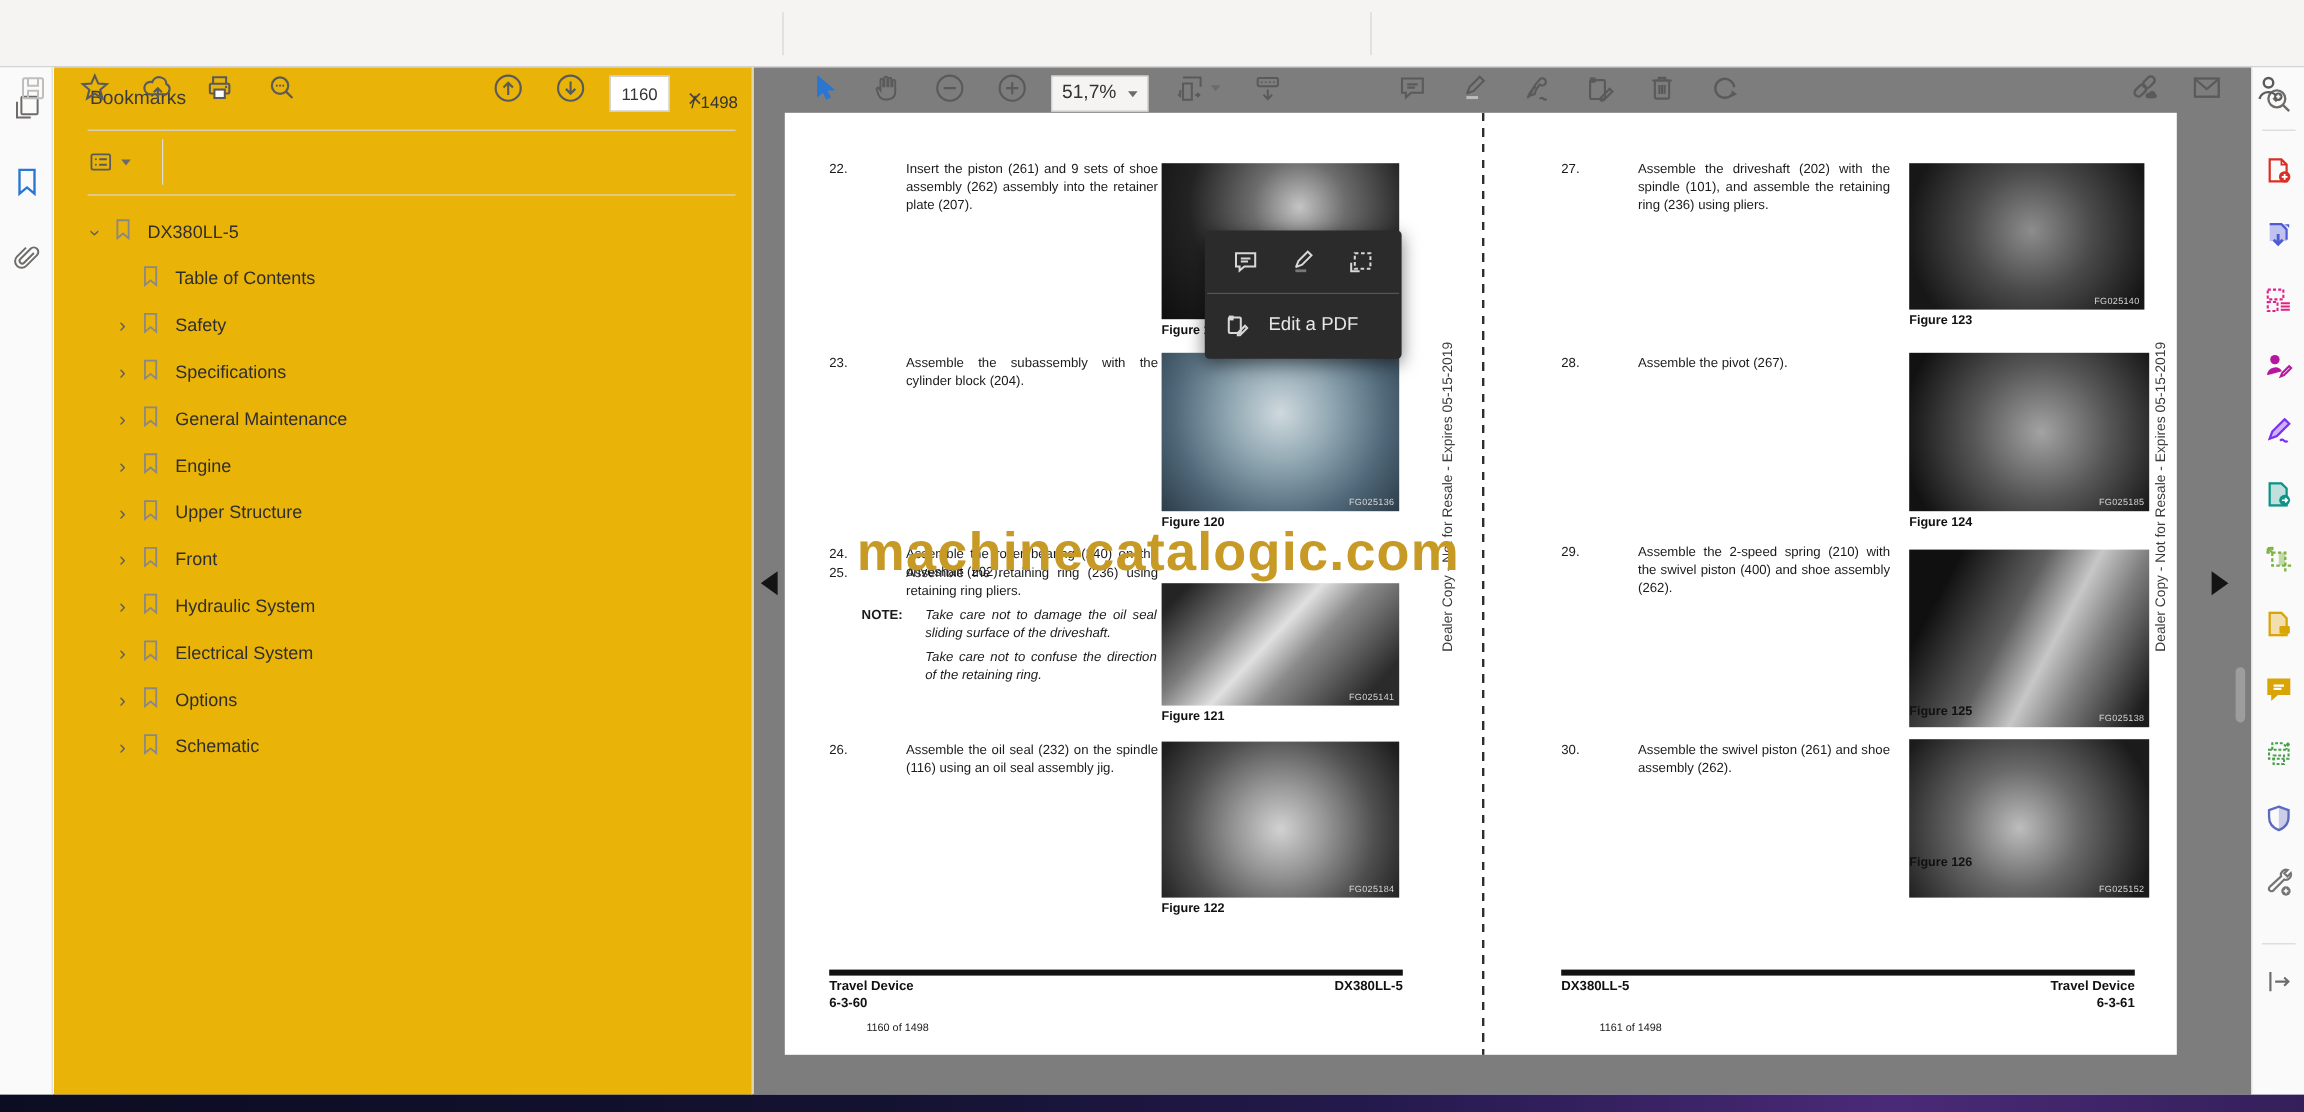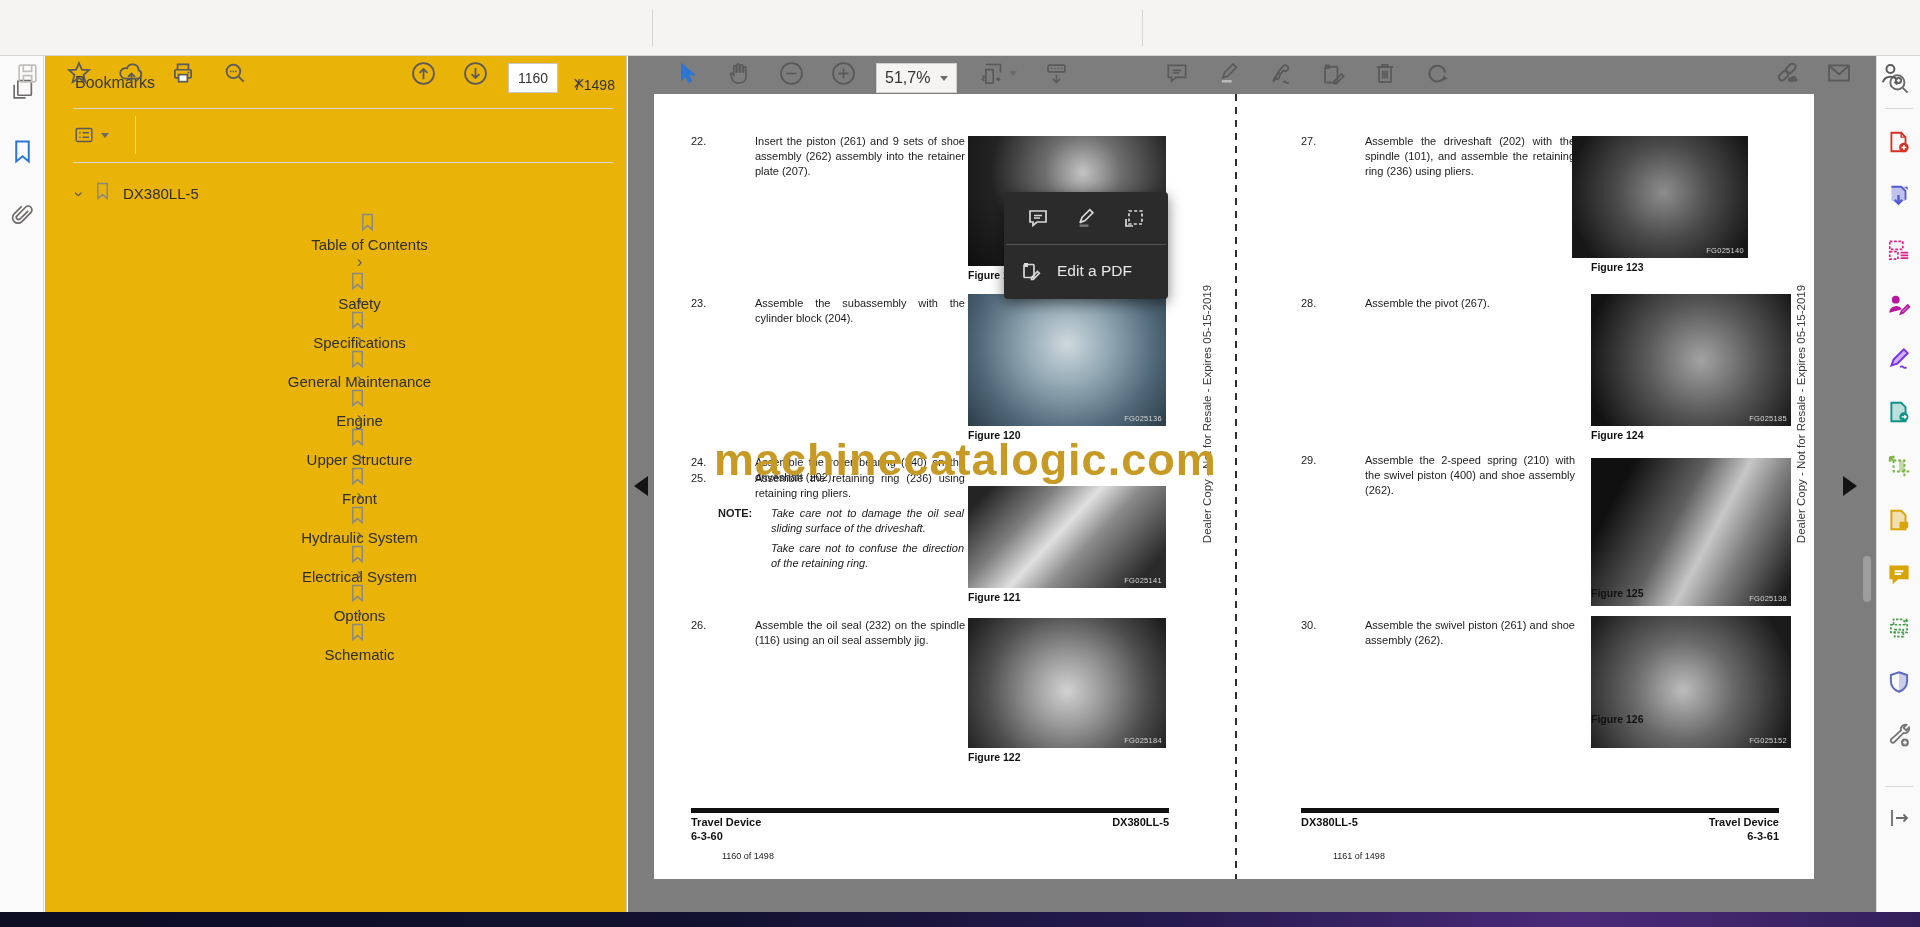--- a/index.html
+++ b/index.html
@@ -47,21 +47,21 @@
   .bm-hr2 { position:absolute; left:28px; top:106px; width:540px; height:1px; background:#d9d7d5; }
   #bm-tree { position:absolute; left:0; top:118px; width:582px; }
   .bm-row { height:39px; display:flex; align-items:center; cursor:pointer; }
   .bm-row .chev { width:20px; font-size:17px; color:#5f5f5f; text-align:center; flex:0 0 20px; }
   .chev.right::before { content:"›"; }
   .chev.down { transform:rotate(90deg); }
   .chev.down::before { content:"›"; }
   .bm-ico { flex:0 0 18px; margin:0 10px 0 6px; color:#8a8886; }
   .bm-label { font-size:15px; color:#2f2f2f; white-space:nowrap; }
   .lvl0 { padding-left:24px; }
-  .lvl1 { padding-left:47px;flex-direction:column; }
+  .lvl1 { padding-left:47px; }
   .lvl1.nochev { padding-left:67px; }
 
   
   #canvas { position:absolute; left:628px; top:56px; width:1248px; height:856px;
             background:#7d7d7d; z-index:10; overflow:hidden; }
   #spread { position:absolute; left:26px; top:38px; width:1160px; height:785px; background:#ffffff; }
 
   .step { position:absolute; display:flex; width:274px; font-size:11px; line-height:1.38;
           color:#1b1b1b;gap:44px; }
   .step .n { flex:0 0 20px; }
@@ -492,21 +492,21 @@
     <div class="foot-page" style="left:68px;top:757px">1160 of 1498</div>
 
     <div class="vtext" style="left:413px;top:314px;width:280px;text-align:center">Dealer Copy - Not for Resale - Expires 05-15-2019</div>
 
     <div class="dash-sep"></div>
 
     <div class="step" style="left:647px;top:40px">
       <span class="n">27.</span>
       <span class="t">Assemble the driveshaft (202) with the spindle (101), and assemble the retaining ring (236) using pliers.</span>
     </div>
-    <div class="photo ph-e" style="left:918px;top:42px;width:176px;height:122px">
+    <div class="photo ph-e" style="left:937px;top:42px;width:196px;height:122px">
       <span class="fig-code">FG025140</span>
     </div>
     <div class="fig-cap" style="left:937px;top:167px">Figure 123</div>
 
     <div class="step" style="left:647px;top:202px">
       <span class="n">28.</span>
       <span class="t">Assemble the pivot (267).</span>
     </div>
     <div class="photo ph-f" style="left:937px;top:200px;width:200px;height:132px">
       <span class="fig-code">FG025185</span>

